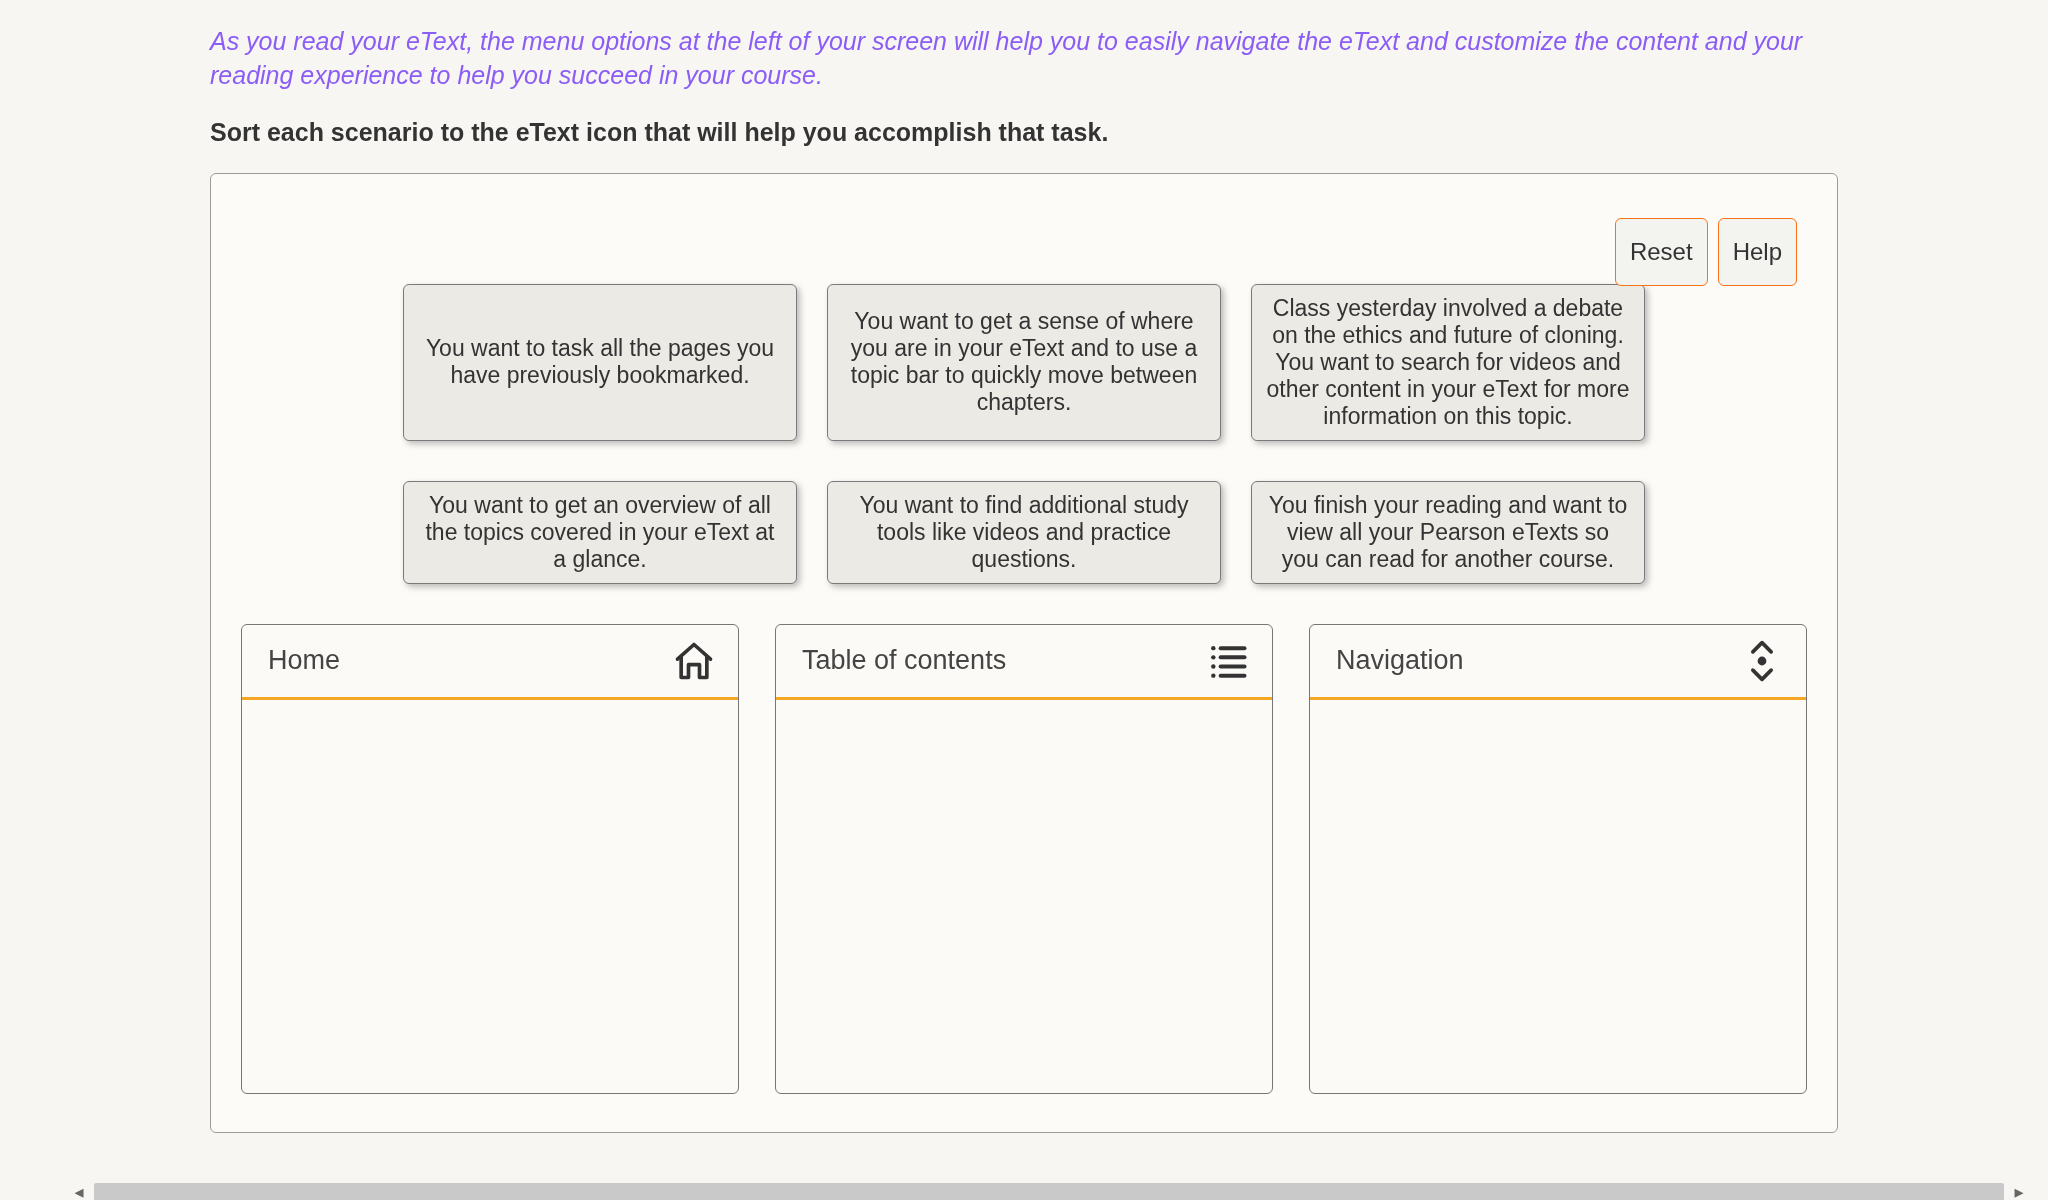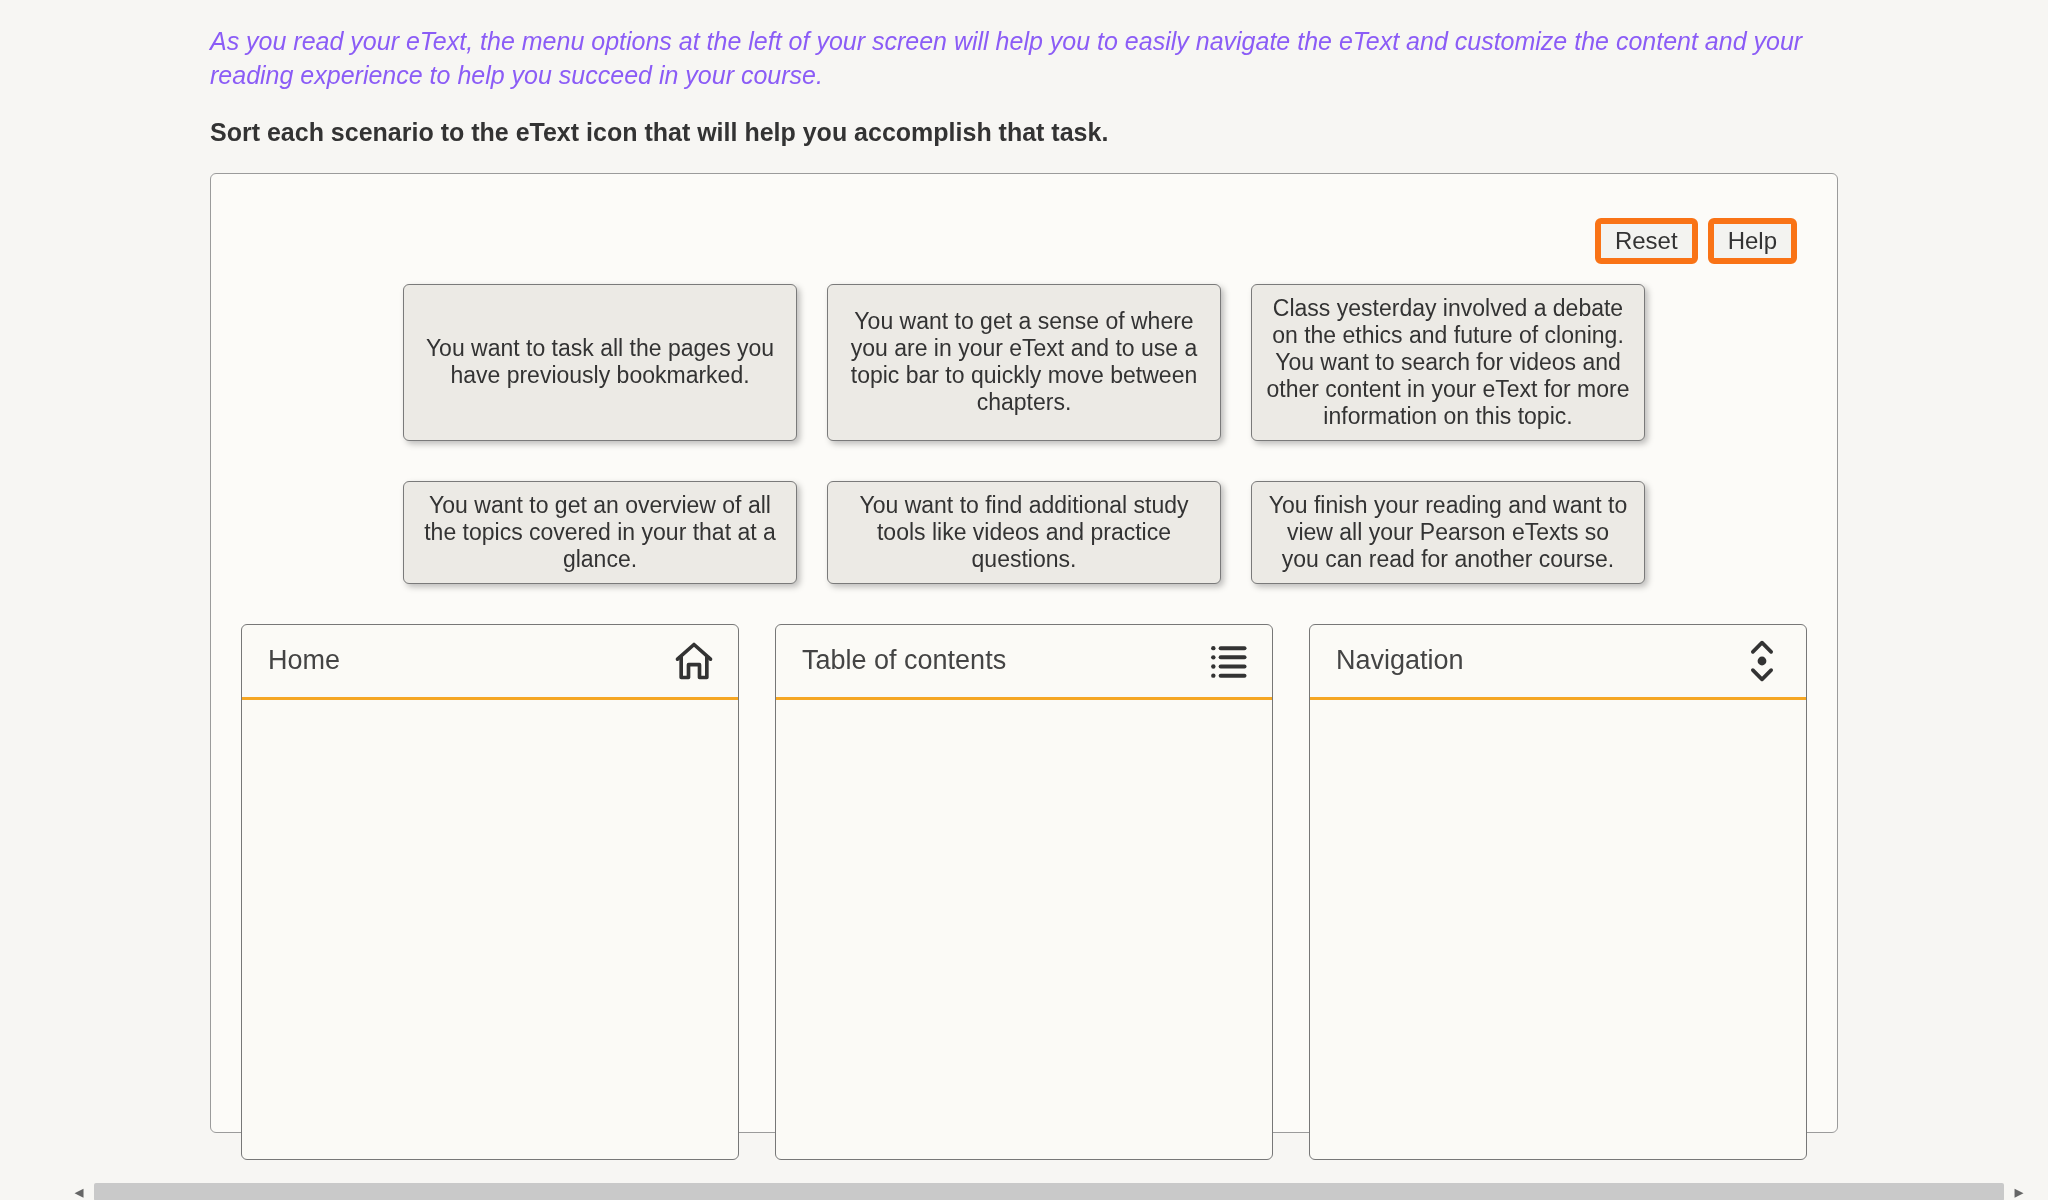--- a/index.html
+++ b/index.html
@@ -40,25 +40,25 @@
     position: relative;
   }
   .top-buttons {
     position: absolute;
     top: 44px;
     right: 40px;
     display: flex;
     gap: 10px;
   }
   .btn {
-    border: 6px solid #f97316;
+    border: 1px solid #f97316;
     background: #f3f3f0;
     color: #333;
     font-size: 24px;
-    padding: 3px 14px;
+    padding: 19px 14px;
     border-radius: 6px;
     cursor: pointer;
   }
   .sortables {
     margin-top: 80px;
     display: flex;
     flex-direction: column;
     align-items: center;
     gap: 40px;
   }
@@ -88,21 +88,21 @@
     margin-top: 40px;
     display: flex;
     gap: 36px;
     justify-content: space-between;
   }
   .bin {
     flex: 1 1 0;
     border: 1px solid #777;
     border-radius: 6px;
     background: #fbfaf6;
-    height: 536px;
+    height: 470px;
     display: flex;
     flex-direction: column;
     overflow: hidden;
   }
   .bin-header {
     display: flex;
     align-items: center;
     justify-content: space-between;
     padding: 14px 22px 14px 26px;
     font-size: 27px;
@@ -158,21 +158,21 @@
       <button class="btn">Help</button>
     </div>
 
     <div class="sortables">
       <div class="row">
         <div class="card">You want to task all the pages you have previously bookmarked.</div>
         <div class="card">You want to get a sense of where you are in your eText and to use a topic bar to quickly move between chapters.</div>
         <div class="card">Class yesterday involved a debate on the ethics and future of cloning. You want to search for videos and other content in your eText for more information on this topic.</div>
       </div>
       <div class="row">
-        <div class="card">You want to get an overview of all the topics covered in your that at a glance.</div>
+        <div class="card">You want to get an overview of all the topics covered in your eText at a glance.</div>
         <div class="card">You want to find additional study tools like videos and practice questions.</div>
         <div class="card">You finish your reading and want to view all your Pearson eTexts so you can read for another course.</div>
       </div>
     </div>
 
     <div class="bins">
 
       <div class="bin">
         <div class="bin-header">
           <span>Home</span>

